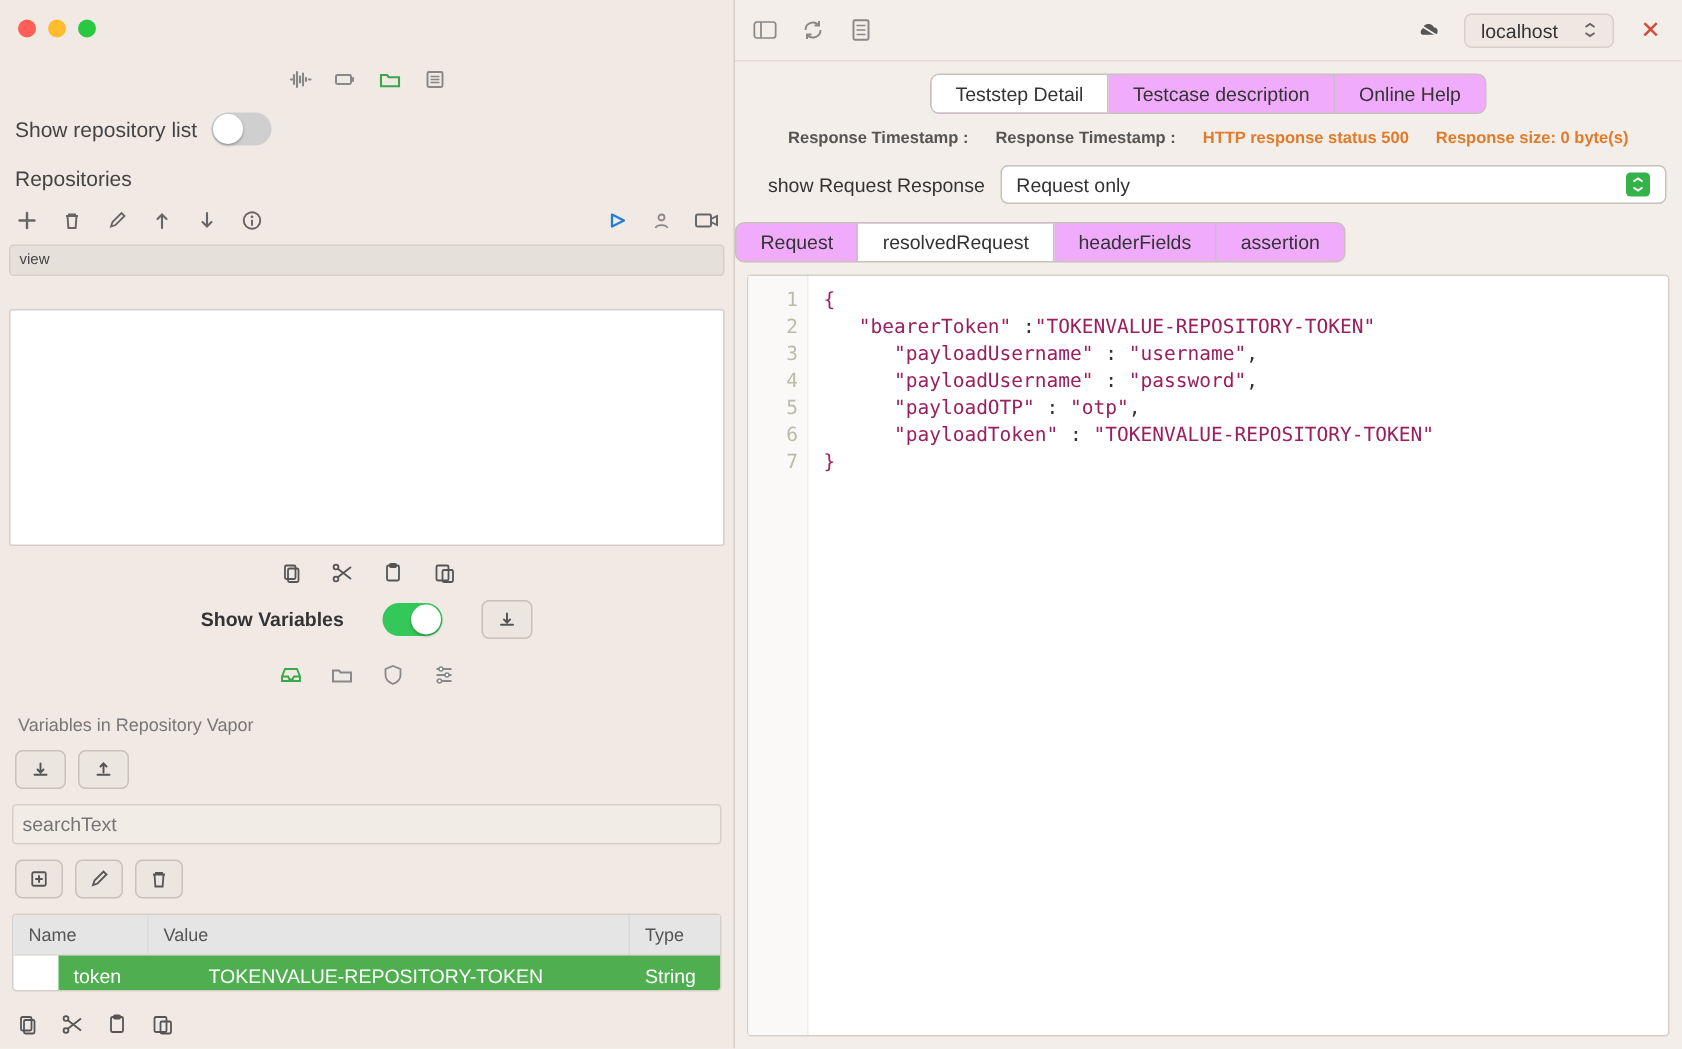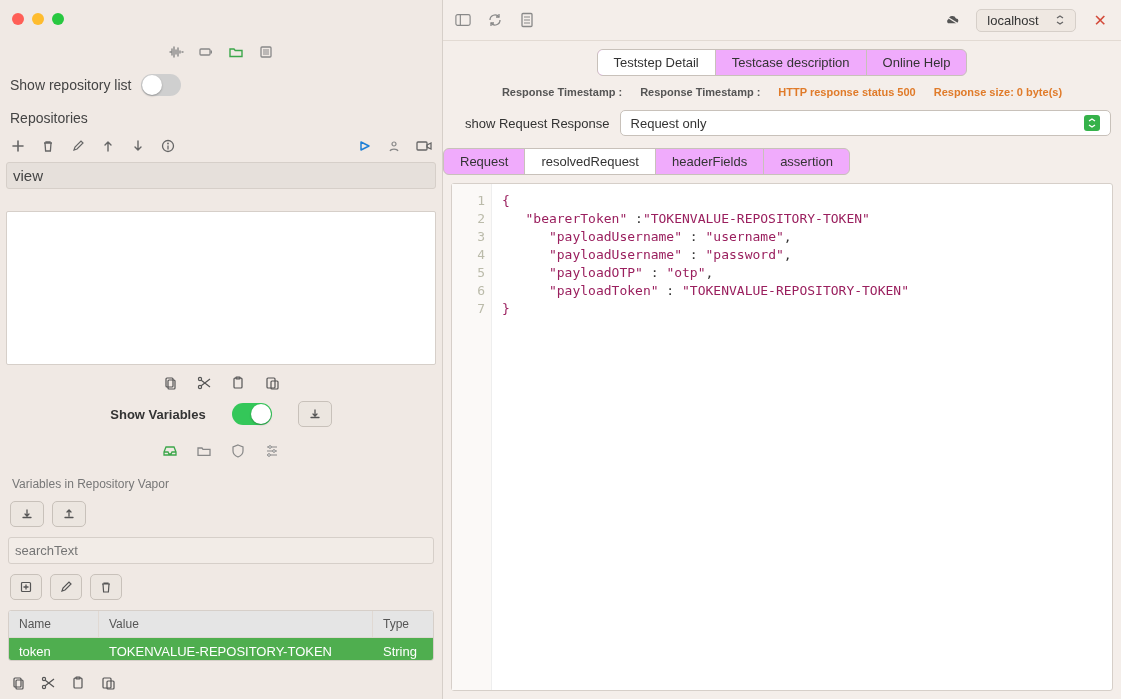--- a/index.html
+++ b/index.html
@@ -1,18 +1,18 @@
 <!DOCTYPE html>
 <html><head>
 <meta charset="utf-8">
 <style>
 * { box-sizing: border-box; margin: 0; padding: 0; }
 html, body { width: 1121px; height: 699px; font-family: -apple-system, BlinkMacSystemFont, "Helvetica Neue", sans-serif; font-size: 13px; color: #333; overflow: hidden; background: #f4eeea; }
 .app { display: flex; height: 100%; }
-.left-panel { width: 443px; background: #f0e9e4; display: flex; flex-direction: column; border-right: 1px solid #d6cfc9; }
+.left-panel { width: 490px; background: #f0e9e4; display: flex; flex-direction: column; border-right: 1px solid #d6cfc9; }
 .right-panel { flex: 1; background: #f4eeea; display: flex; flex-direction: column; }
 
 
 .titlebar { height: 42px; display: flex; align-items: center; padding: 0 12px; gap: 8px; }
 .dot { width: 12px; height: 12px; border-radius: 50%; }
 .dot.red { background: #ff5f57; }
 .dot.yellow { background: #febc2e; }
 .dot.green { background: #28c840; }
 
 
@@ -24,21 +24,21 @@
 .toggle { width:40px; height:22px; background:#cfcfcf; border-radius:11px; position:relative; cursor:pointer; display:inline-block;}
 .toggle .knob { width:20px; height:20px; background:#fff; border-radius:50%; position:absolute; top:1px; left:1px; box-shadow:0 1px 2px rgba(0,0,0,0.3);}
 .toggle.on { background:#34c759; }
 .toggle.on .knob { left:19px; }
 
 .section-label { padding:8px 10px; font-size:14px; color:#444;}
 .repo-toolbar { display:flex; align-items:center; padding:4px 10px; gap:14px; color:#666;}
 .repo-toolbar .spacer{flex:1;}
 .repo-toolbar .play{ color:#1e7fd6; }
 
-.view-row { margin:4px 6px 18px; background:#e6e0db; border:1px solid #d6cfc9; border-radius:3px; padding:4px 6px; font-size:15px; color:#444;}
+.view-row { margin:4px 6px 18px; background:#e6e0db; border:1px solid #d6cfc9; border-radius:3px; padding:4px 6px; font-size:10px; color:#444;}
 .treearea { margin:4px 6px 0; background:#fff; border:1px solid #d6cfc9; border-radius:2px; height:170px;}
 
 .mid-icons { display:flex; justify-content:center; gap:18px; padding:10px 0 6px; color:#555;}
 .show-vars { display:flex; justify-content:center; align-items:center; gap:26px; padding:4px 0 8px;}
 .show-vars .label { font-weight:600; font-size:13px; color:#333;}
 .sqbtn { width:34px; height:26px; border:1px solid #c8c1ba; border-radius:5px; background:#ece6e0; display:flex; align-items:center; justify-content:center; color:#555;}
 .row-icons{ display:flex; justify-content:center; gap:18px; padding:8px 0 12px; color:#777;}
 .row-icons .green{ color:#3ba74a;}
 
 .vars-in { padding:6px 12px; color:#777; font-size:12px;}
@@ -46,21 +46,21 @@
 .searchbox { margin:6px 8px; }
 .searchbox input { width:100%; padding:5px 6px; border:1px solid #d6cfc9; border-radius:3px; background:#f2ece7; font-size:13px; color:#555;}
 .threebtn { display:flex; gap:8px; padding:4px 10px;}
 .threebtn .sqbtn{ width:32px;}
 .tablewrap { margin:6px 8px; border:1px solid #d6cfc9; border-radius:3px; overflow:hidden; background:#fff;}
 .thead { display:flex; background:#e5e5e5; border-bottom:1px solid #e0d9d3;}
 .thead div { padding:6px 10px; font-size:12px; color:#555; border-right:1px solid #e0d9d3;}
 .col-name{ width:90px;}
 .col-val{ flex:1;}
 .col-type{ width:60px; border-right:none !important;}
-.trow { display:flex; background:#4fae4f; color:#fff; }
+.trow { display:flex; background:#4fae4f; color:#fff;margin-left:30px; }
 .trow div { padding:6px 10px; font-size:13px;}
 .bottom-icons{ display:flex; gap:14px; padding:8px 10px; color:#555;}
 
 
 .rtop { height:42px; display:flex; align-items:center; padding:0 12px; gap:16px; color:#777; border-bottom:1px solid #e2dad3;}
 .rtop .spacer{flex:1;}
 .hostsel { display:flex; align-items:center; gap:16px; border:1px solid #d6cfc9; border-radius:5px; padding:3px 10px; background:#efe8e2; font-size:13px; color:#333;}
 .close-x{ color:#d34a3a; font-size:16px; padding:0 2px;}
 
 .seg1wrap{ display:flex; justify-content:center; padding:8px 0;}

